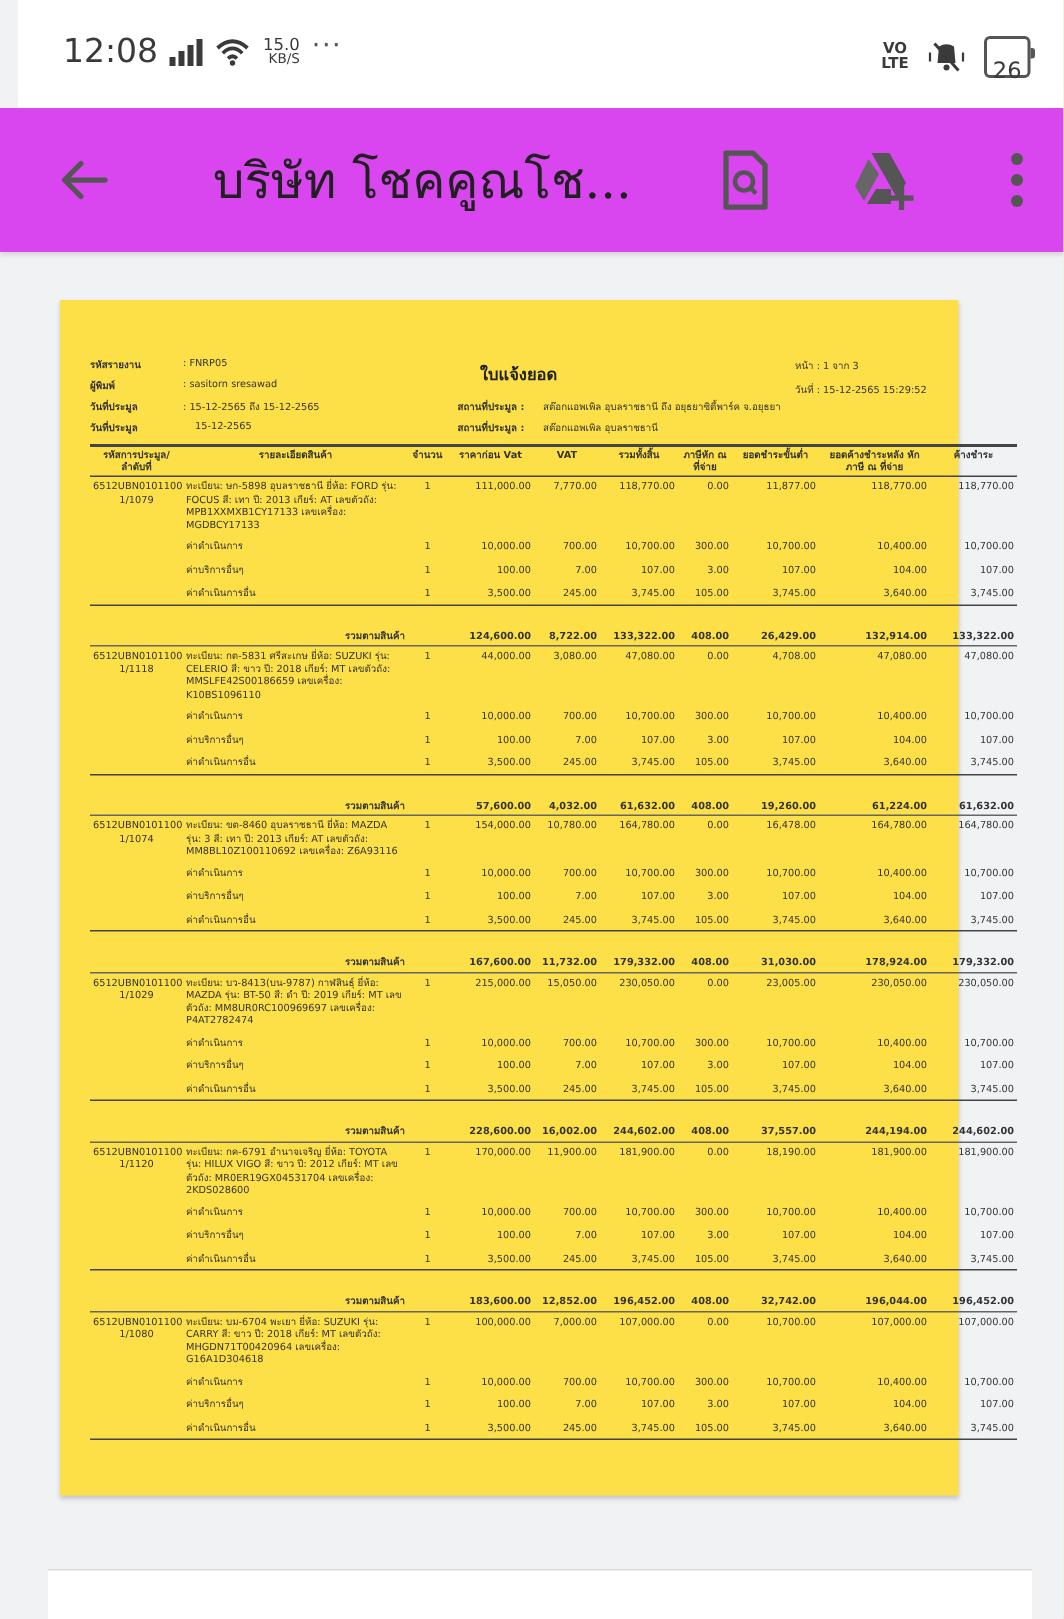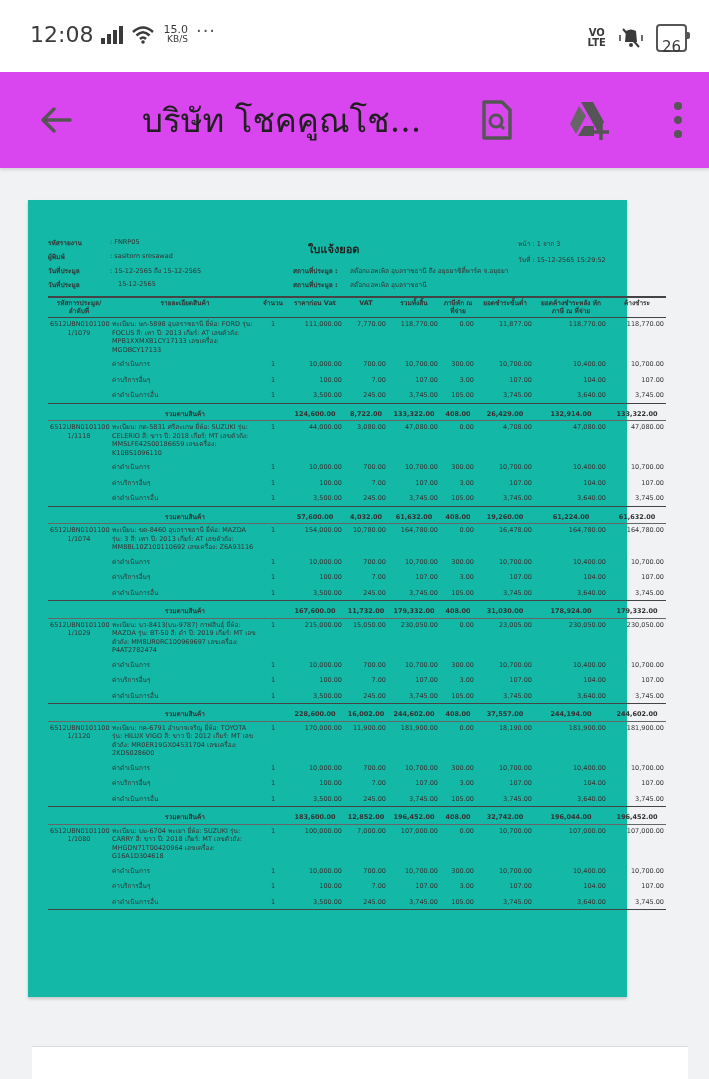--- a/index.html
+++ b/index.html
@@ -1,48 +1,48 @@
 <!DOCTYPE html>
 <html><head>
 <meta charset="utf-8">
 <style>
   * { box-sizing: border-box; margin: 0; padding: 0; }
   html, body { width: 709px; height: 1079px; overflow: hidden; background: #f1f2f3; font-family: "DejaVu Sans", sans-serif; }
-  .status-bar { height: 72px; background: #fff; position: relative; color: #333; }
+  .status-bar { height: 72px; background: #fff; position: relative; color: #333; margin-left: 12px; }
   .status-left { position: absolute; left: 30px; top: 22px; display: flex; align-items: center; gap: 8px; font-size: 22px; color: #3a3a3a; }
   .sig { display: inline-flex; align-items: flex-end; gap: 2px; height: 18px; }
   .sig i { display: block; width: 4px; background: #3a3a3a; }
   .kb { font-size: 9px; line-height: 9px; text-align: right; color: #3a3a3a; }
   .dots { font-size: 18px; letter-spacing: 1px; color: #555; margin-top: -8px; }
   .status-right { position: absolute; right: 22px; top: 24px; display: flex; align-items: center; gap: 10px; color: #3a3a3a; }
   .volte { font-size: 10px; line-height: 10px; font-weight: bold; text-align: center; }
   .battery { border: 2px solid #555; border-radius: 4px; padding: 12px 4px; font-size: 15px; height: 22px; line-height: 18px; position: relative; }
   .battery:after { content: ""; position: absolute; right: -5px; top: 6px; width: 3px; height: 7px; background: #555; border-radius: 0 2px 2px 0; }
   .app-bar { height: 96px; background: #d946ef; position: relative; box-shadow: 0 2px 3px rgba(0,0,0,0.12); z-index: 2; }
   .back { position: absolute; left: 36px; top: 28px; width: 40px; height: 40px; }
   .title { position: absolute; left: 142px; top: 22px; font-size: 33px; color: #202020; font-family: "DejaVu Serif", serif; white-space: nowrap; }
   .icon-btn { position: absolute; top: 26px; width: 44px; height: 44px; }
   .viewer { position: absolute; top: 168px; left: 0; width: 709px; height: 911px; background: #f1f2f3; }
-  .page { position: absolute; left: 28px; top: 32px; width: 599px; height: 797px; background: #14b8a6; box-shadow: 0 2px 3px rgba(0,0,0,0.18); }
+  .page { position: absolute; left: 40px; top: 32px; width: 599px; height: 797px; background: #fde047; box-shadow: 0 2px 3px rgba(0,0,0,0.18); }
   .page2 { position: absolute; left: 32px; top: 878px; width: 656px; height: 60px; background: #fff; border-top: 1px solid #ddd; }
   .doc { position: absolute; left: 20px; top: 38px; width: 618px; font-size: 7px; color: #333; }
   .hdr-row { position: relative; height: 14px; }
   .lbl { position: absolute; left: 0; font-weight: bold; font-size: 6.5px; }
   .val { position: absolute; left: 62px; font-size: 6.5px; }
   .doc-title { position: absolute; left: 260px; top: 2px; font-size: 11px; font-weight: bold; color: #222; }
   .rt { position: absolute; font-size: 6.5px; }
   .sep { border-top: 2px solid #444; margin-top: 2px; }
   table { width: 618px; border-collapse: collapse; table-layout: fixed; }
   th { font-size: 6.5px; font-weight: bold; color: #333; padding: 2px 2px; vertical-align: top; line-height: 7.5px; }
   td { font-size: 6.5px; padding: 2px 2px; vertical-align: top; line-height: 8.5px; color: #333; }
   .num { text-align: right; }
   .ctr { text-align: center; }
   thead tr { border-bottom: 1.5px solid #444; }
   tr.sub td { padding-top: 4px; padding-bottom: 3px; }
-  tr.total td { font-weight: bold; border-top: 1.5px solid #444; border-bottom: 1.5px solid #666; padding-top: 6px; padding-bottom: 2px; text-align: center; }
+  tr.total td { font-weight: bold; border-top: 1.5px solid #444; border-bottom: 1.5px solid #666; padding-top: 16px; padding-bottom: 2px; }
   tr.endline td { border-bottom: 1.5px solid #444; }
 </style>
 </head>
 <body>
 
 <div class="status-bar">
   <div class="status-left">
     <span>12:08</span>
     <span class="sig">
         <i style="height:6px"></i>

